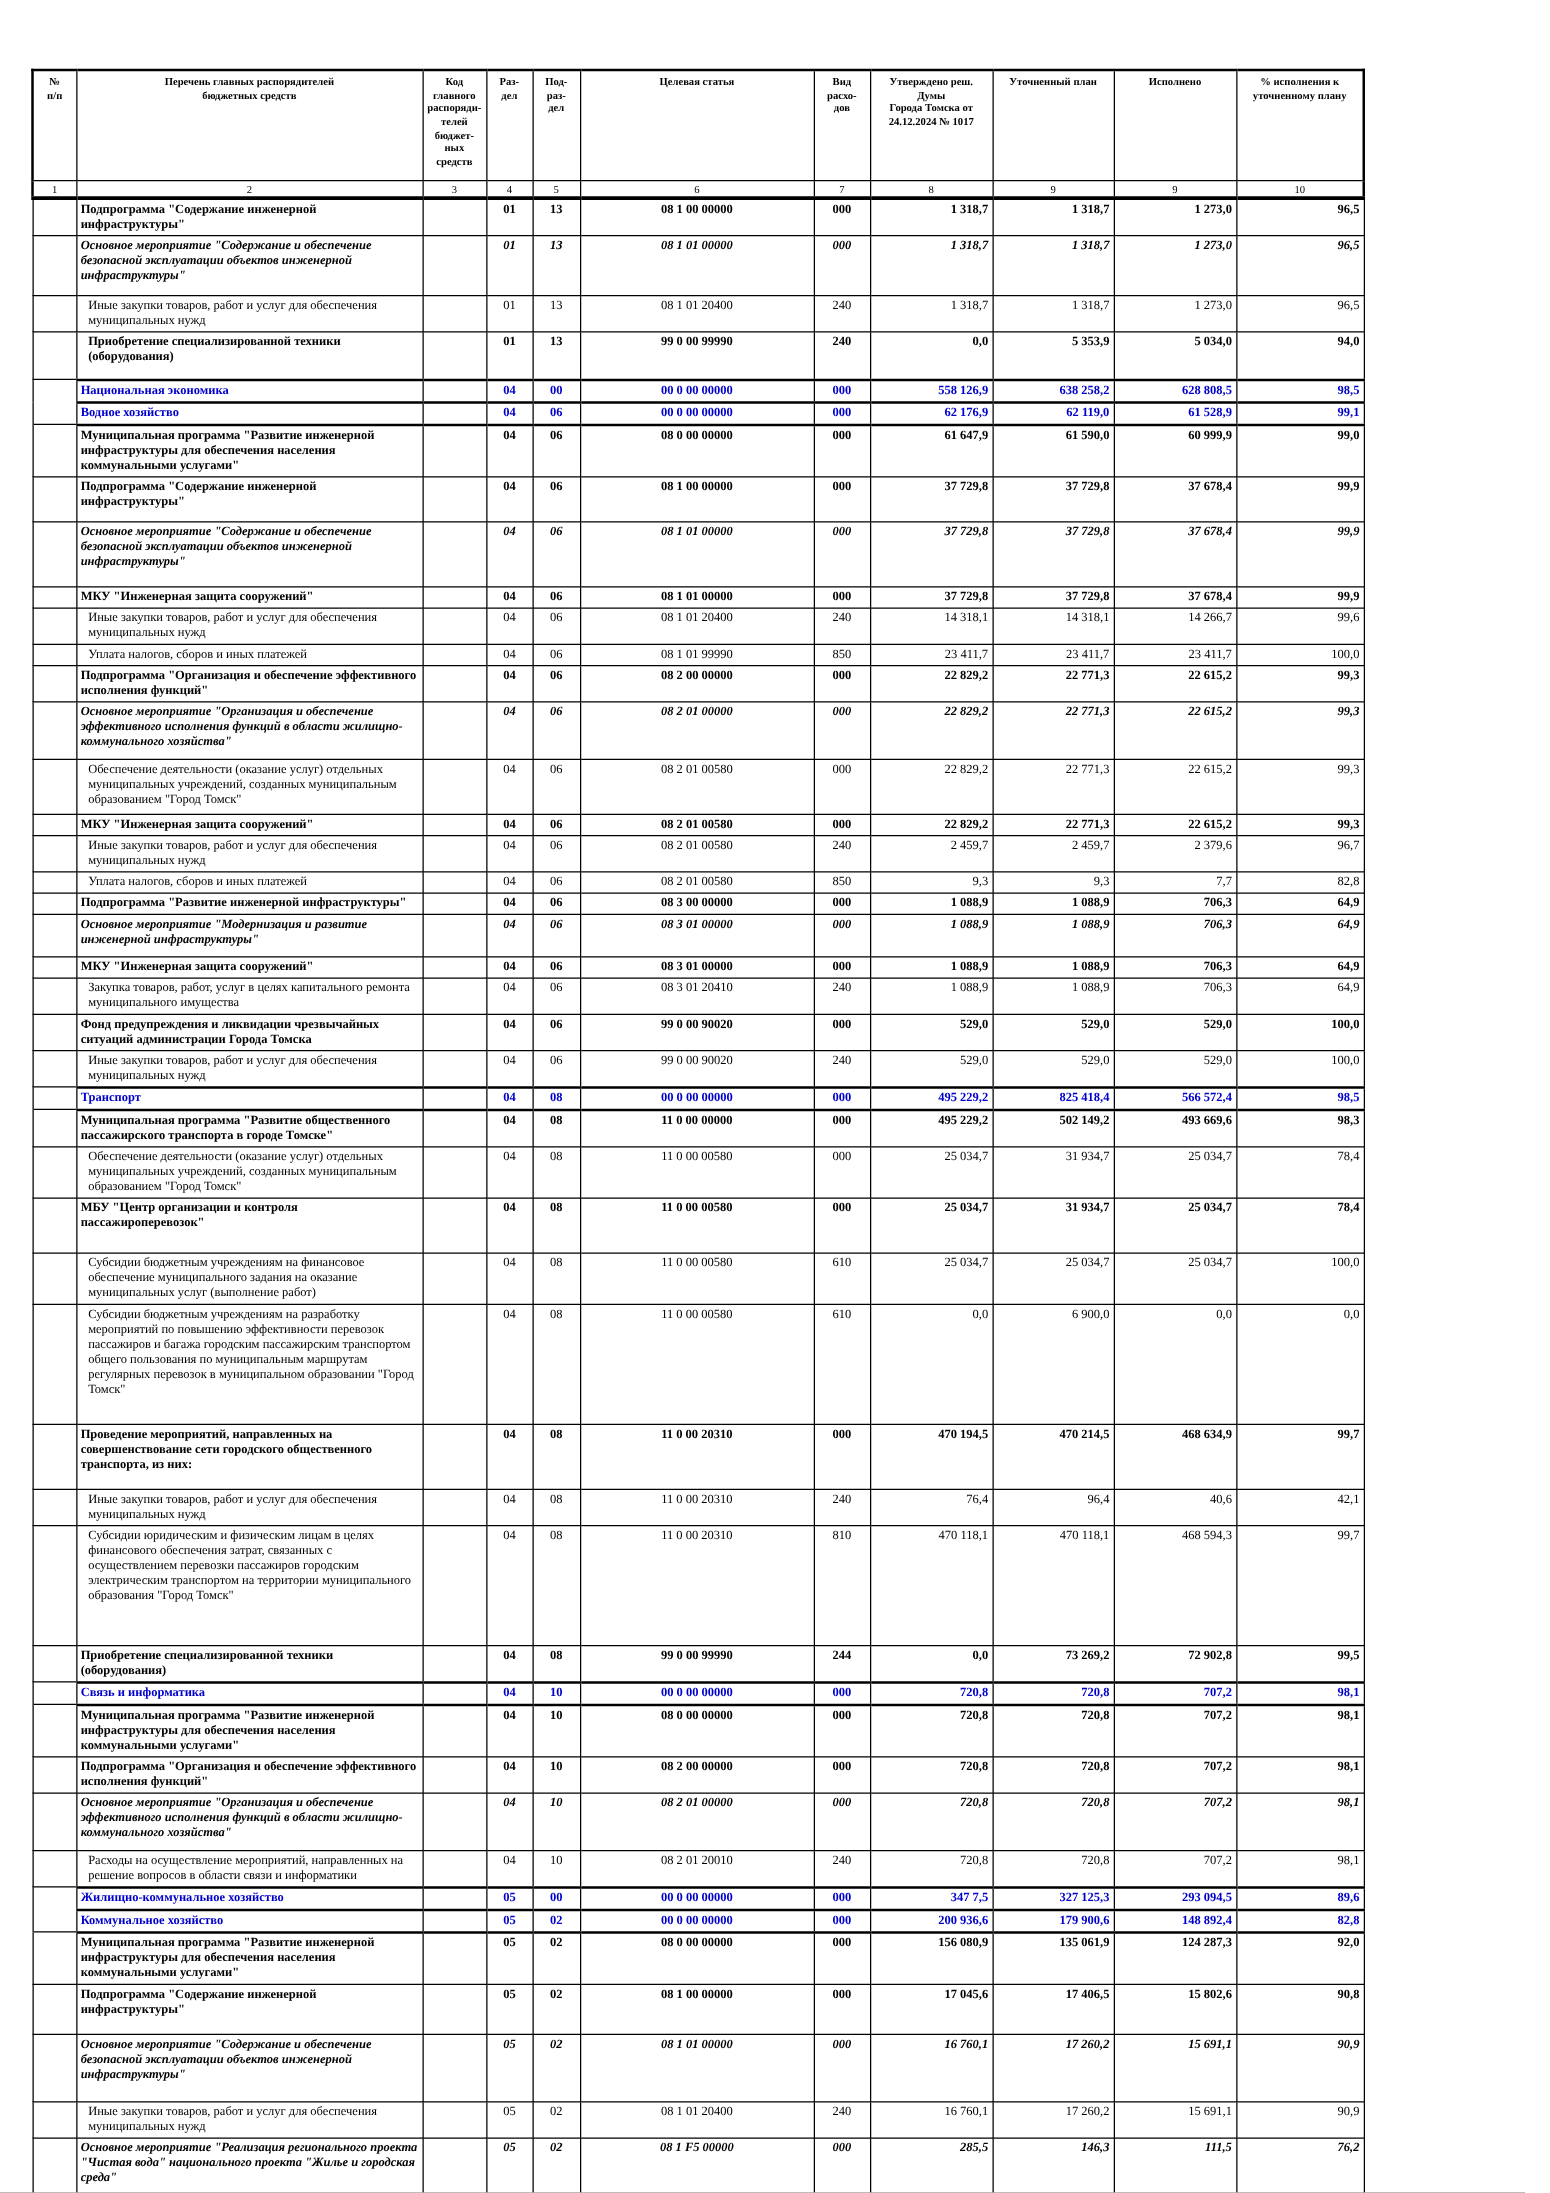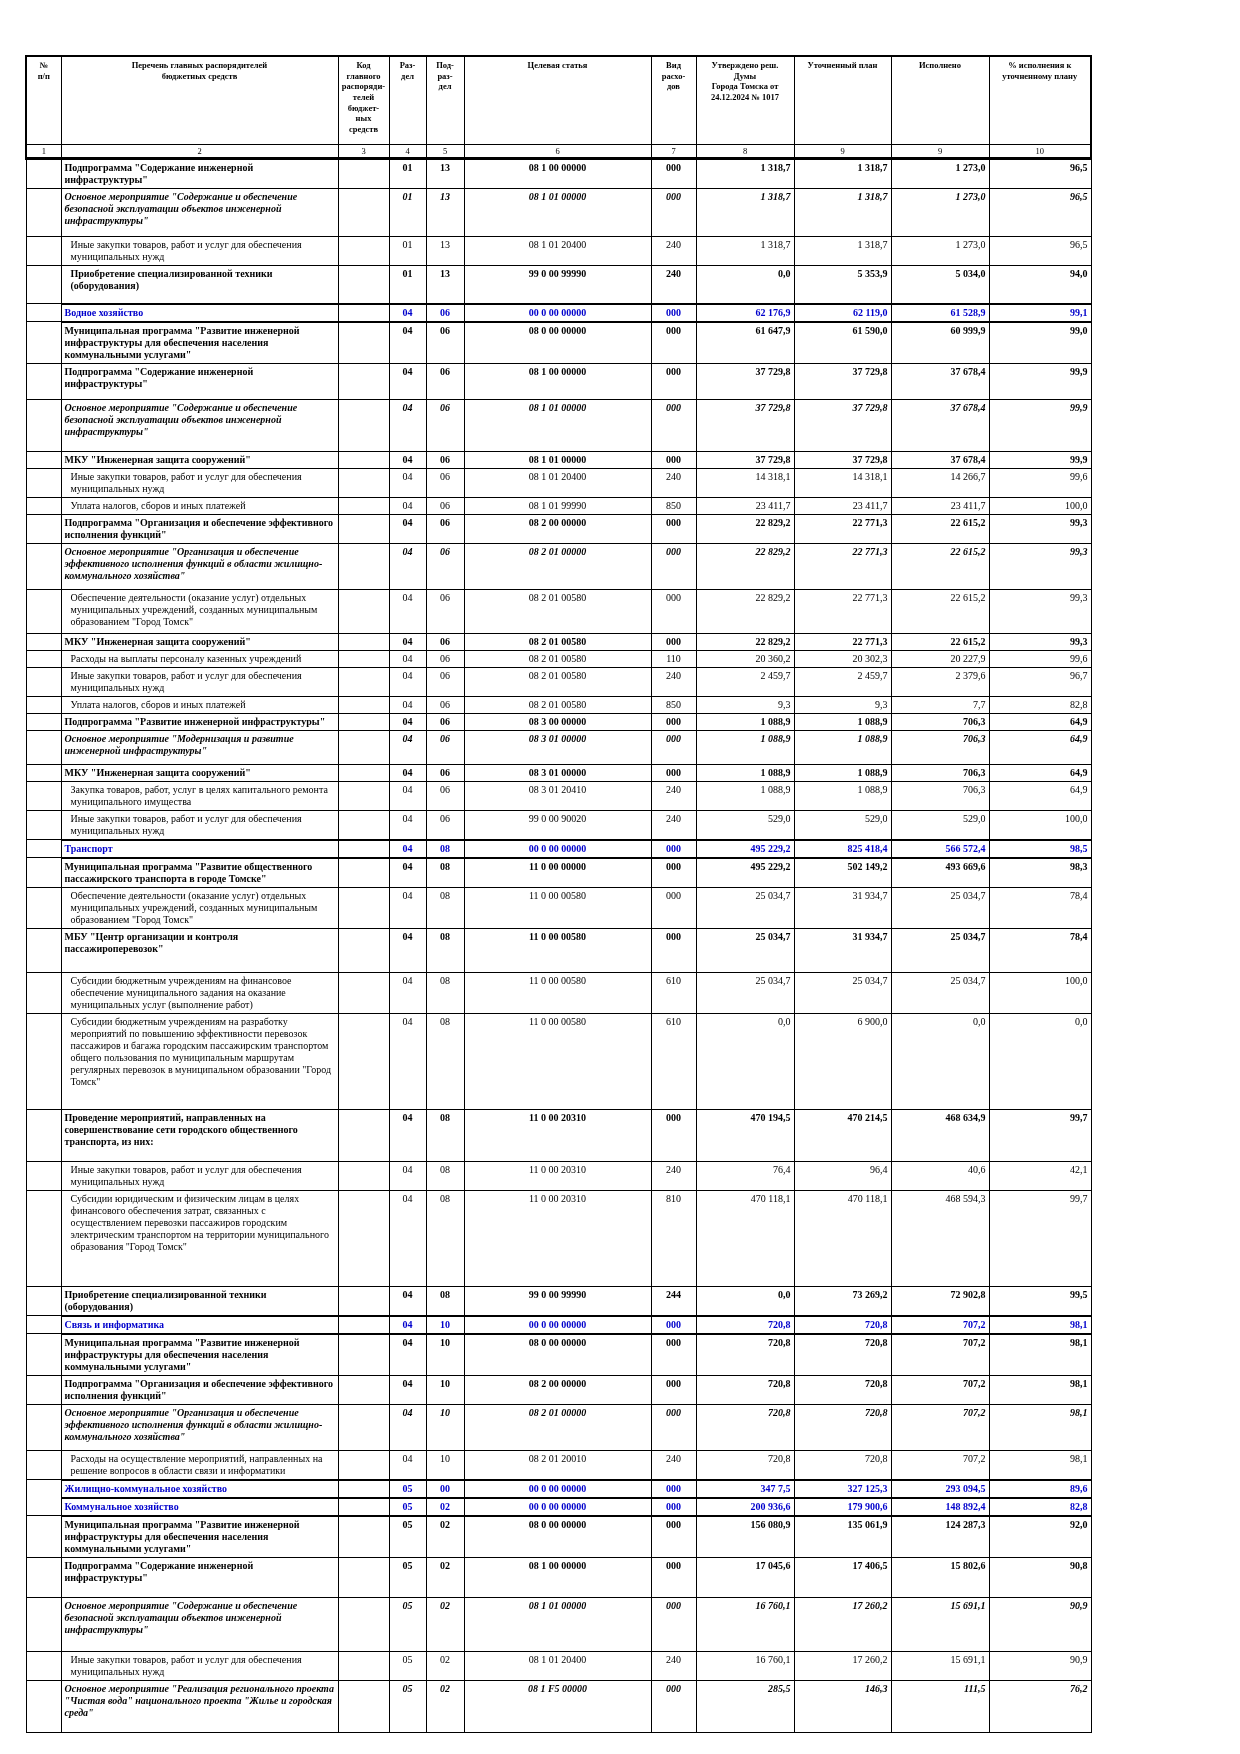--- a/index.html
+++ b/index.html
@@ -154,20 +154,33 @@
           <td class="c-mid">13</td>
           <td class="c-mid">99 0 00 99990</td>
           <td class="c-mid">240</td>
           <td class="c-val">0,0</td>
           <td class="c-val">5 353,9</td>
           <td class="c-val">5 034,0</td>
           <td class="c-pct">94,0</td>
         </tr>
         <tr class="r-blue">
           <td class="c-num" style="color: rgb(0, 0, 204);"></td>
+          <td class="c-name" style="color: rgb(0, 0, 204);">Национальная экономика</td>
+          <td class="c-code" style="color: rgb(0, 0, 204);"></td>
+          <td class="c-mid" style="color: rgb(0, 0, 204);">04</td>
+          <td class="c-mid" style="color: rgb(0, 0, 204);">00</td>
+          <td class="c-mid" style="color: rgb(0, 0, 204);">00 0 00 00000</td>
+          <td class="c-mid" style="color: rgb(0, 0, 204);">000</td>
+          <td class="c-val" style="color: rgb(0, 0, 204);">558 126,9</td>
+          <td class="c-val" style="color: rgb(0, 0, 204);">638 258,2</td>
+          <td class="c-val" style="color: rgb(0, 0, 204);">628 808,5</td>
+          <td class="c-pct" style="color: rgb(0, 0, 204);">98,5</td>
+        </tr>
+        <tr class="r-blue">
+          <td class="c-num" style="color: rgb(0, 0, 204);"></td>
           <td class="c-name" style="color: rgb(0, 0, 204);">Водное хозяйство</td>
           <td class="c-code" style="color: rgb(0, 0, 204);"></td>
           <td class="c-mid" style="color: rgb(0, 0, 204);">04</td>
           <td class="c-mid" style="color: rgb(0, 0, 204);">06</td>
           <td class="c-mid" style="color: rgb(0, 0, 204);">00 0 00 00000</td>
           <td class="c-mid" style="color: rgb(0, 0, 204);">000</td>
           <td class="c-val" style="color: rgb(0, 0, 204);">62 176,9</td>
           <td class="c-val" style="color: rgb(0, 0, 204);">62 119,0</td>
           <td class="c-val" style="color: rgb(0, 0, 204);">61 528,9</td>
           <td class="c-pct" style="color: rgb(0, 0, 204);">99,1</td>
@@ -297,33 +310,20 @@
           <td class="c-mid">06</td>
           <td class="c-mid">08 2 01 00580</td>
           <td class="c-mid">000</td>
           <td class="c-val">22 829,2</td>
           <td class="c-val">22 771,3</td>
           <td class="c-val">22 615,2</td>
           <td class="c-pct">99,3</td>
         </tr>
         <tr>
           <td class="c-num"></td>
-          <td class="c-name indent">Расходы на выплаты персоналу казенных учреждений</td>
-          <td class="c-code"></td>
-          <td class="c-mid">04</td>
-          <td class="c-mid">06</td>
-          <td class="c-mid">08 2 01 00580</td>
-          <td class="c-mid">110</td>
-          <td class="c-val">20 360,2</td>
-          <td class="c-val">20 302,3</td>
-          <td class="c-val">20 227,9</td>
-          <td class="c-pct">99,6</td>
-        </tr>
-        <tr>
-          <td class="c-num"></td>
           <td class="c-name indent">Иные закупки товаров, работ и услуг для обеспечения муниципальных нужд</td>
           <td class="c-code"></td>
           <td class="c-mid">04</td>
           <td class="c-mid">06</td>
           <td class="c-mid">08 2 01 00580</td>
           <td class="c-mid">240</td>
           <td class="c-val">2 459,7</td>
           <td class="c-val">2 459,7</td>
           <td class="c-val">2 379,6</td>
           <td class="c-pct">96,7</td>
@@ -385,20 +385,33 @@
           <td class="c-name indent">Закупка товаров, работ, услуг в целях капитального ремонта муниципального имущества</td>
           <td class="c-code"></td>
           <td class="c-mid">04</td>
           <td class="c-mid">06</td>
           <td class="c-mid">08 3 01 20410</td>
           <td class="c-mid">240</td>
           <td class="c-val">1 088,9</td>
           <td class="c-val">1 088,9</td>
           <td class="c-val">706,3</td>
           <td class="c-pct">64,9</td>
+        </tr>
+        <tr class="r-bold">
+          <td class="c-num"></td>
+          <td class="c-name">Фонд предупреждения и ликвидации чрезвычайных ситуаций администрации Города Томска</td>
+          <td class="c-code"></td>
+          <td class="c-mid">04</td>
+          <td class="c-mid">06</td>
+          <td class="c-mid">99 0 00 90020</td>
+          <td class="c-mid">000</td>
+          <td class="c-val">529,0</td>
+          <td class="c-val">529,0</td>
+          <td class="c-val">529,0</td>
+          <td class="c-pct">100,0</td>
         </tr>
         <tr>
           <td class="c-num"></td>
           <td class="c-name indent">Иные закупки товаров, работ и услуг для обеспечения муниципальных нужд</td>
           <td class="c-code"></td>
           <td class="c-mid">04</td>
           <td class="c-mid">06</td>
           <td class="c-mid">99 0 00 90020</td>
           <td class="c-mid">240</td>
           <td class="c-val">529,0</td>

